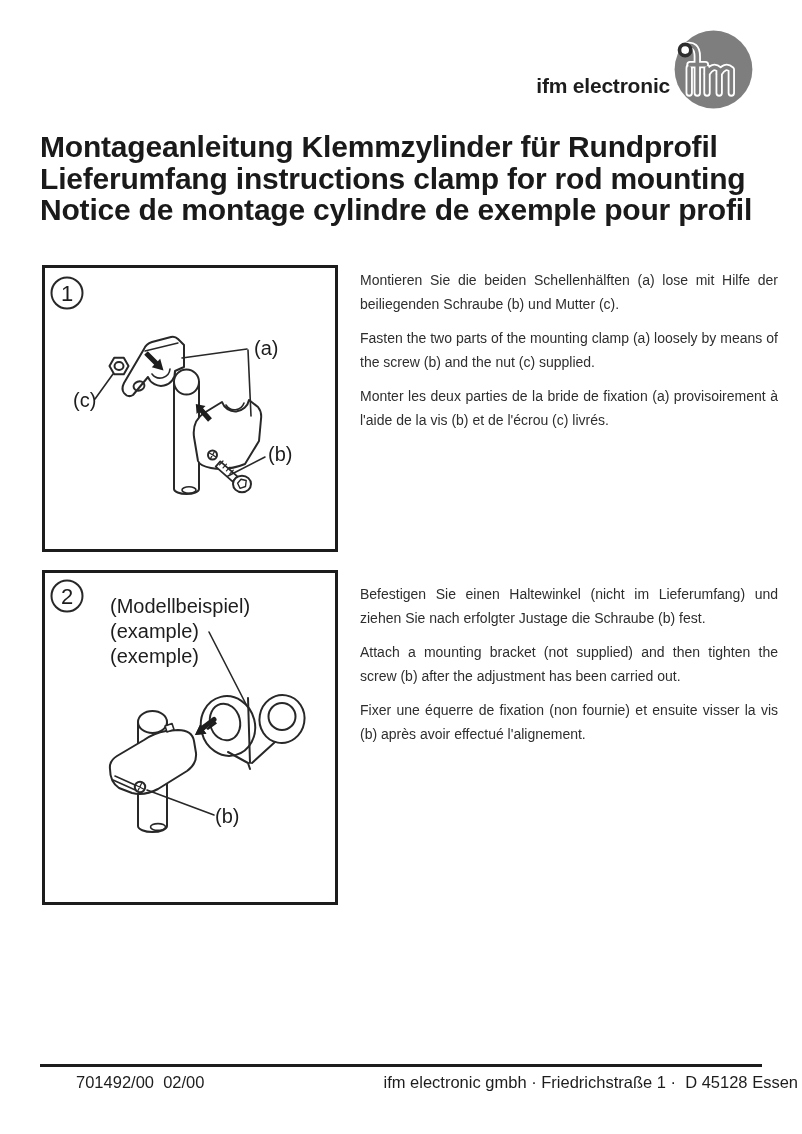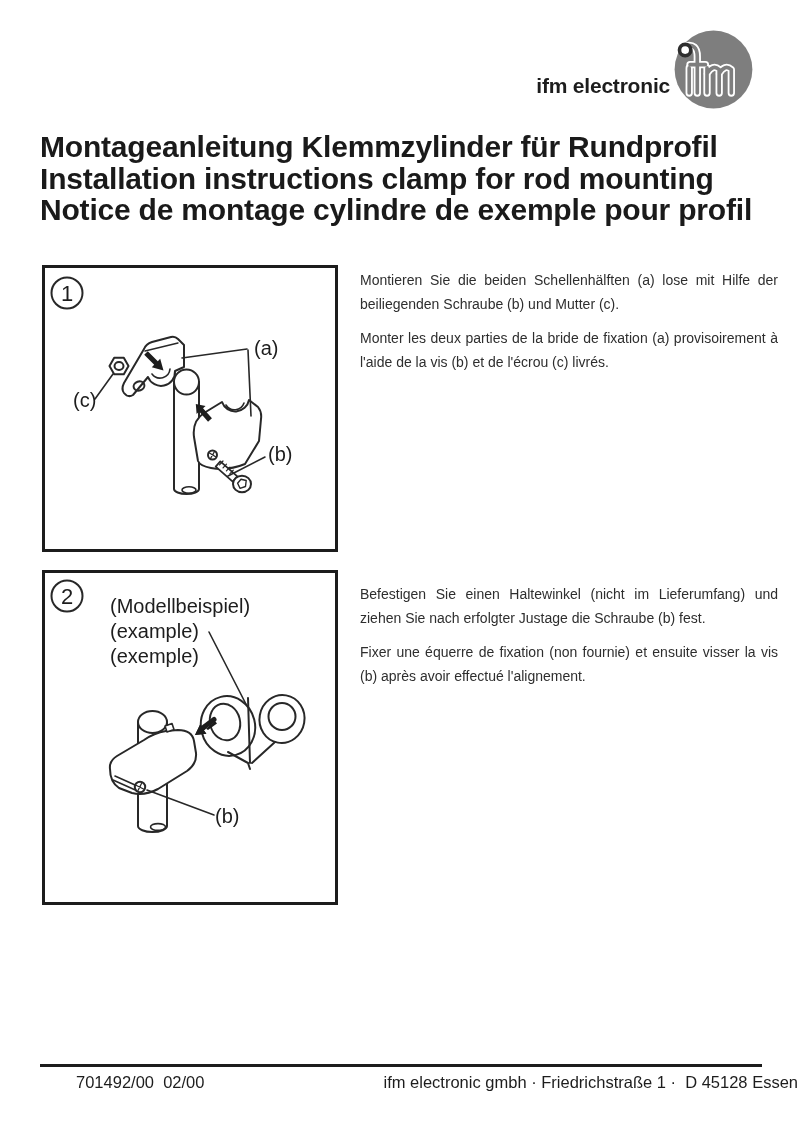--- a/index.html
+++ b/index.html
@@ -69,21 +69,21 @@
         <path d="M 30,79 L 30,34 Q 30,17 15,21"></path>
         <path d="M 21,44 L 40,44"></path>
         <path d="M 42,79 L 42,48 M 42,55 Q 49,43 57,50 L 57,79 M 57,55 Q 64,43 72,50 L 72,79"></path>
       </g>
       <circle cx="15" cy="26" r="7" fill="#ffffff" stroke="#2e2e2e" stroke-width="4.5"></circle>
     </svg>
   </div>
 
   <div class="doc-title">
     <div>Montageanleitung Klemmzylinder für Rundprofil</div>
-    <div>Installation instructions clamp for rod mounting</div>
+    <div>Lieferumfang instructions clamp for rod mounting</div>
     <div>Notice de montage cylindre de exemple pour profil</div>
   </div>
 
   <div class="figure figure-1">
     <svg viewBox="3 3 290 281">
       <g stroke="#282828" stroke-width="2" fill="none" stroke-linecap="round" stroke-linejoin="round">
 
         <path fill="#ffffff" d="M 82,118 L 102,84 Q 104,79 110,77 L 129,72 Q 133,71 136,74 L 142,80 L 142,102 L 133,106 A 14,14 0 0 1 106,112 L 91,130 Q 86,133 82,128 Q 79,124 82,118 Z"></path>
         <path d="M 103,86 L 136,78" stroke-width="1.4"></path>
         <path d="M 128,104 A 10,10 0 0 1 110,109" stroke-width="1.6"></path>
@@ -119,20 +119,21 @@
 
       <text class="step-num" x="25" y="35.5" text-anchor="middle">1</text>
       <text class="diagram-label" x="212" y="90">(a)</text>
       <text class="diagram-label" x="31" y="142">(c)</text>
       <text class="diagram-label" x="226" y="196">(b)</text>
     </svg>
   </div>
 
   <div class="step-text step-text-1">
     <p>Montieren Sie die beiden Schellenhälften (a) lose mit Hilfe der beiliegenden Schraube (b) und Mutter (c).</p>
+    <p>Fasten the two parts of the mounting clamp (a) loosely by means of the screw (b) and the nut (c) supplied.</p>
     <p>Monter les deux parties de la bride de fixation (a) provisoirement à l'aide de la vis (b) et de l'écrou (c) livrés.</p>
   </div>
 
   <div class="figure figure-2">
     <svg viewBox="3 3 290 329">
       <g stroke="#282828" stroke-width="2" fill="none" stroke-linecap="round" stroke-linejoin="round">
 
         <path stroke-width="1.6" d="M 167,62 L 207,140"></path>
 
         <ellipse cx="186" cy="156" rx="27" ry="30" fill="#ffffff" transform="rotate(-14 186 156)"></ellipse>
@@ -164,20 +165,21 @@
       <text class="step-num" x="25" y="33.5" text-anchor="middle">2</text>
       <text class="diagram-label" x="68" y="43">(Modellbeispiel)</text>
       <text class="diagram-label" x="68" y="68">(example)</text>
       <text class="diagram-label" x="68" y="93">(exemple)</text>
       <text class="diagram-label" x="173" y="253">(b)</text>
     </svg>
   </div>
 
   <div class="step-text step-text-2">
     <p>Befestigen Sie einen Haltewinkel (nicht im Lieferumfang) und ziehen Sie nach erfolgter Justage die Schraube (b) fest.</p>
+    <p>Attach a mounting bracket (not supplied) and then tighten the screw (b) after the adjustment has been carried out.</p>
     <p>Fixer une équerre de fixation (non fournie) et ensuite visser la vis (b) après avoir effectué l'alignement.</p>
   </div>
 
   <div class="footer-rule"></div>
   <div class="footer-row">
     <span>701492/00  02/00</span>
     <span>ifm electronic gmbh · Friedrichstraße 1 ·  D 45128 Essen</span>
   </div>
 
 </div>

